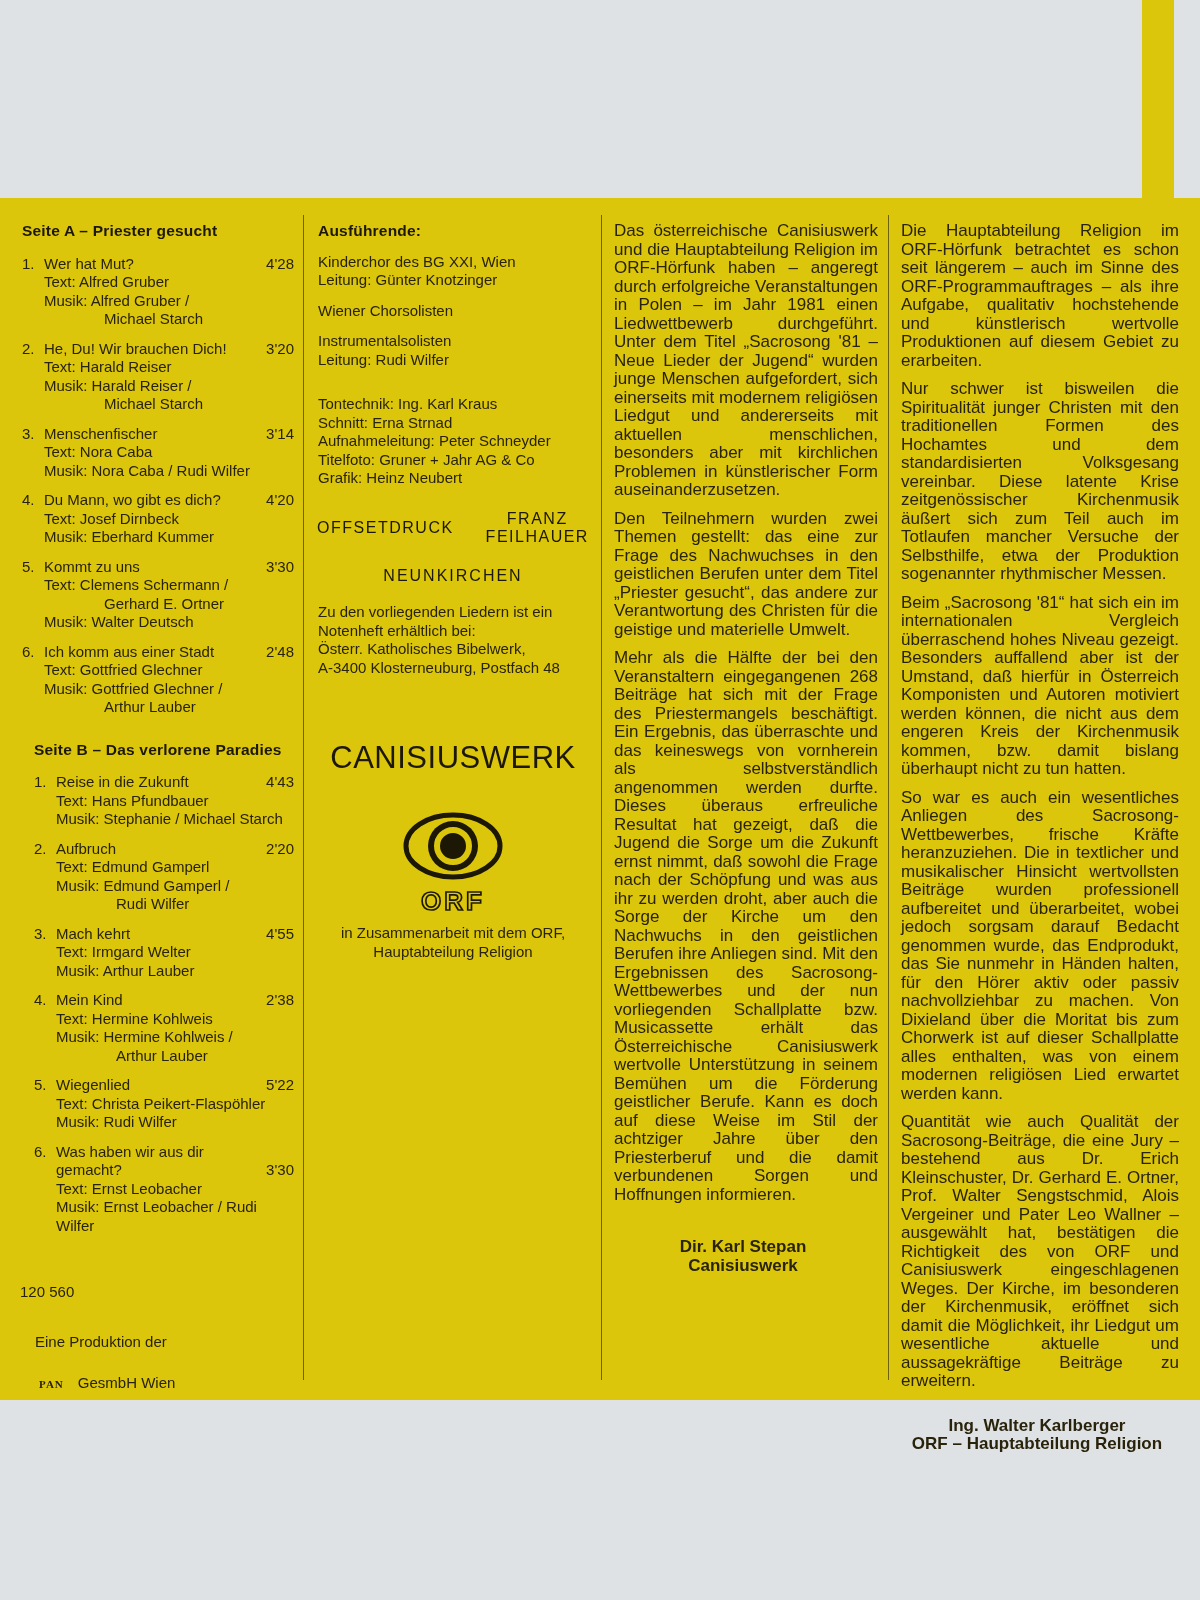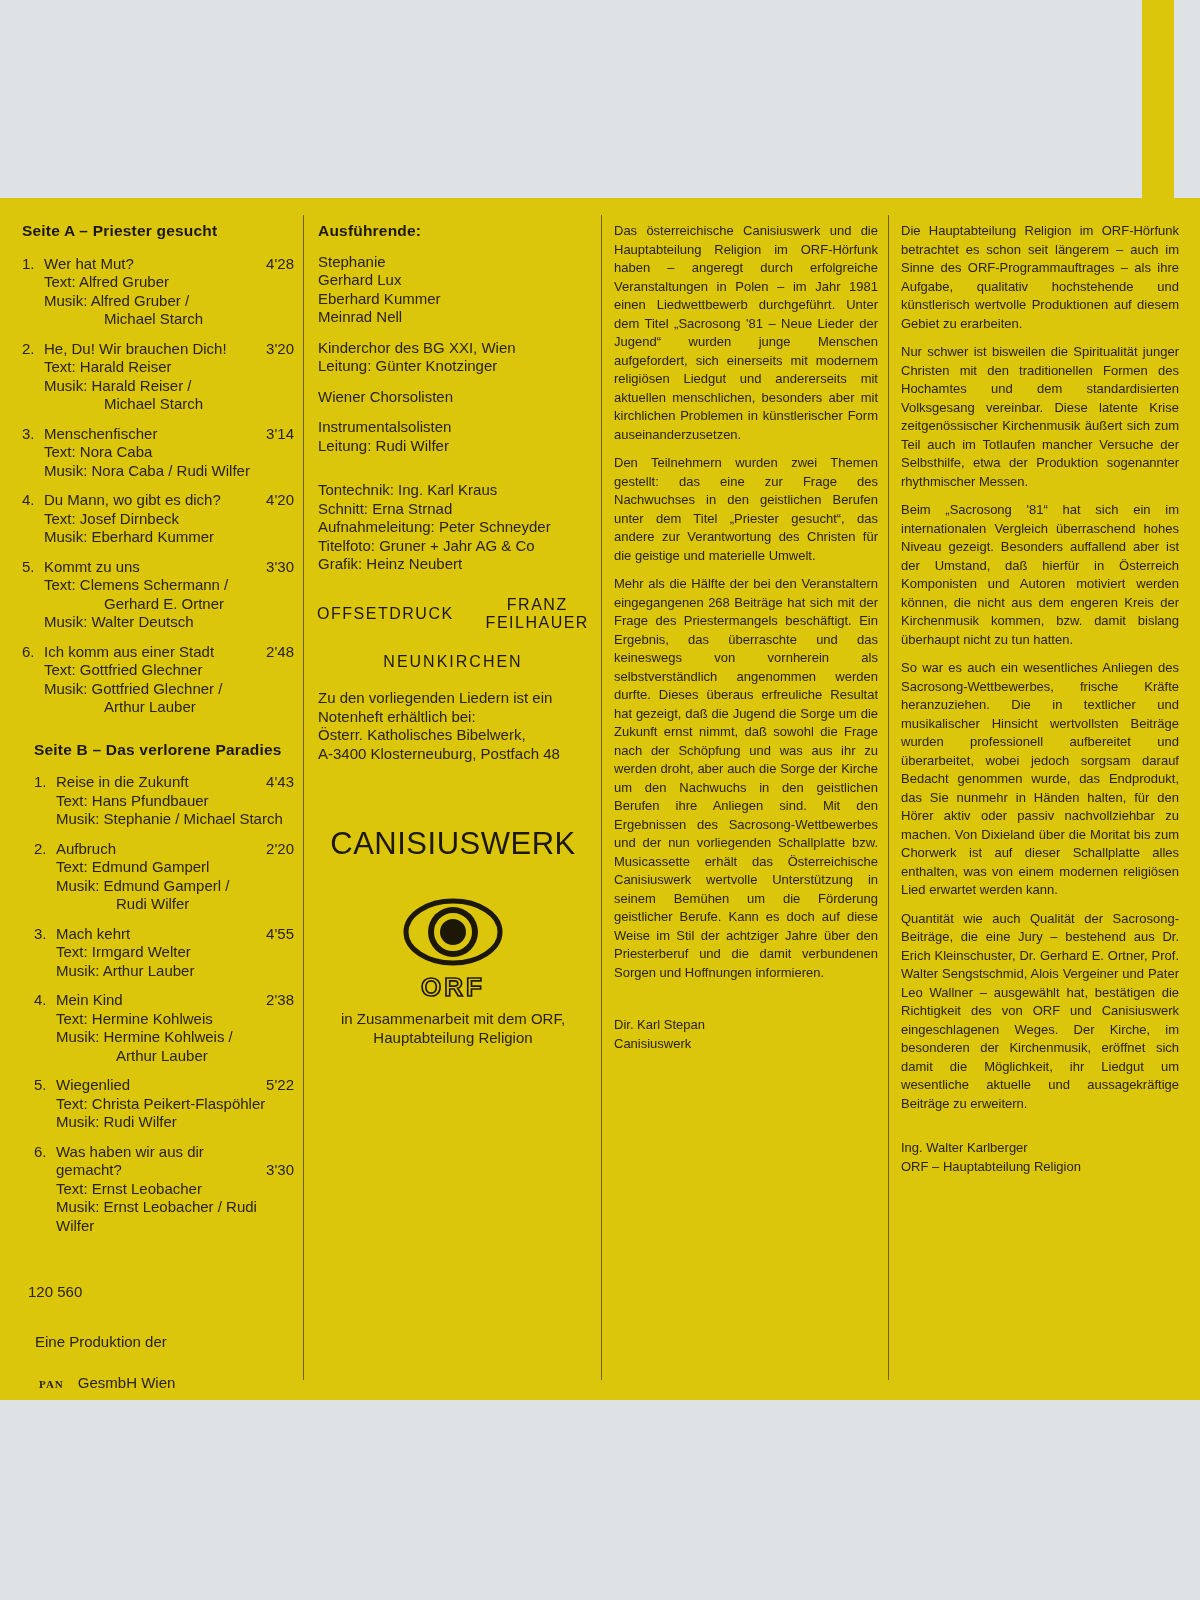--- a/index.html
+++ b/index.html
@@ -33,21 +33,21 @@
   .side-heading{font-weight:bold;font-size:15.5px;color:var(--ink-strong);margin-bottom:14px;letter-spacing:.2px;}
   .track{margin-bottom:11px;}
   .trow{display:flex;}
   .tnum{width:22px;flex:none;}
   .ttitle{flex:1;}
   .ttime{flex:none;min-width:40px;text-align:right;}
   .cred{padding-left:22px;}
   .cred.ind{padding-left:82px;}
   #side-b{margin-top:24px;margin-left:12px;}
 
-  #catalog-number{position:absolute;left:28px;top:1283px;font-size:15px;}
+  #catalog-number{position:absolute;left:20px;top:1283px;font-size:15px;}
   #production-note{position:absolute;left:35px;top:1332px;font-size:15px;line-height:19px;}
   #production-note .row2{display:flex;align-items:baseline;gap:14px;margin-top:22px;}
   .pan{font-family:"Liberation Serif", serif;font-size:11px;letter-spacing:1px;font-weight:bold;padding-left:4px;}
 
   
   .block{margin-bottom:12px;}
   .group{margin-bottom:12px;}
   #prod-block{margin-top:26px;}
   #printer-block{margin-top:22px;text-align:center;}
   .printer-line1{display:flex;align-items:center;justify-content:center;gap:16px;font-size:16px;letter-spacing:1.5px;color:var(--ink-strong);}
@@ -55,23 +55,23 @@
   #notenheft-block{margin-top:18px;}
   #canisiuswerk-logo{margin-top:72px;text-align:center;font-size:31px;letter-spacing:.5px;color:var(--ink-strong);font-weight:400;}
   #orf-logo{margin-top:42px;text-align:center;}
   .orf-text{font-weight:bold;font-size:26px;letter-spacing:3px;color:var(--ink-strong);line-height:26px;margin-top:2px;}
   @supports (-webkit-text-stroke: 1px black){
     .orf-text{color:var(--yellow);-webkit-text-stroke:1.7px var(--ink-strong);}
   }
   #cooperation{margin-top:10px;text-align:center;}
 
   
-  .article{font-size:13px;line-height:18.5px;text-align:justify;hyphens:auto;-webkit-hyphens:auto;}
+  .article{font-size:17px;line-height:18.5px;text-align:justify;hyphens:auto;-webkit-hyphens:auto;}
   .article .para{margin-bottom:10px;}
-  .signature{text-align:left;margin-top:34px;padding-right:6px;}
+  .signature{text-align:center;margin-top:34px;padding-right:6px;font-weight:bold;}
   #col4 .signature{margin-top:26px;}
 
   .ln{min-height:18.5px;}
 </style>
 </head>
 <body>
 
 <div id="page">
   <div id="spine-strip"></div>
   <div id="cover"></div>
@@ -216,26 +216,20 @@
     <div>Eine Produktion der</div>
     <div class="row2">
       <span class="pan">PAN</span>
       <span>GesmbH Wien</span>
     </div>
   </div>
 
   <div class="col" id="col2">
     <div class="block side-heading" style="margin-bottom:12px">Ausführende:</div>
     <div>
-        <div class="group">
-          <div class="ln">Stephanie</div>
-          <div class="ln">Gerhard Lux</div>
-          <div class="ln">Eberhard Kummer</div>
-          <div class="ln">Meinrad Nell</div>
-        </div>
         <div class="group">
           <div class="ln">Kinderchor des BG XXI, Wien</div>
           <div class="ln">Leitung: Günter Knotzinger</div>
         </div>
         <div class="group">
           <div class="ln">Wiener Chorsolisten</div>
         </div>
         <div class="group">
           <div class="ln">Instrumentalsolisten</div>
           <div class="ln">Leitung: Rudi Wilfer</div>

